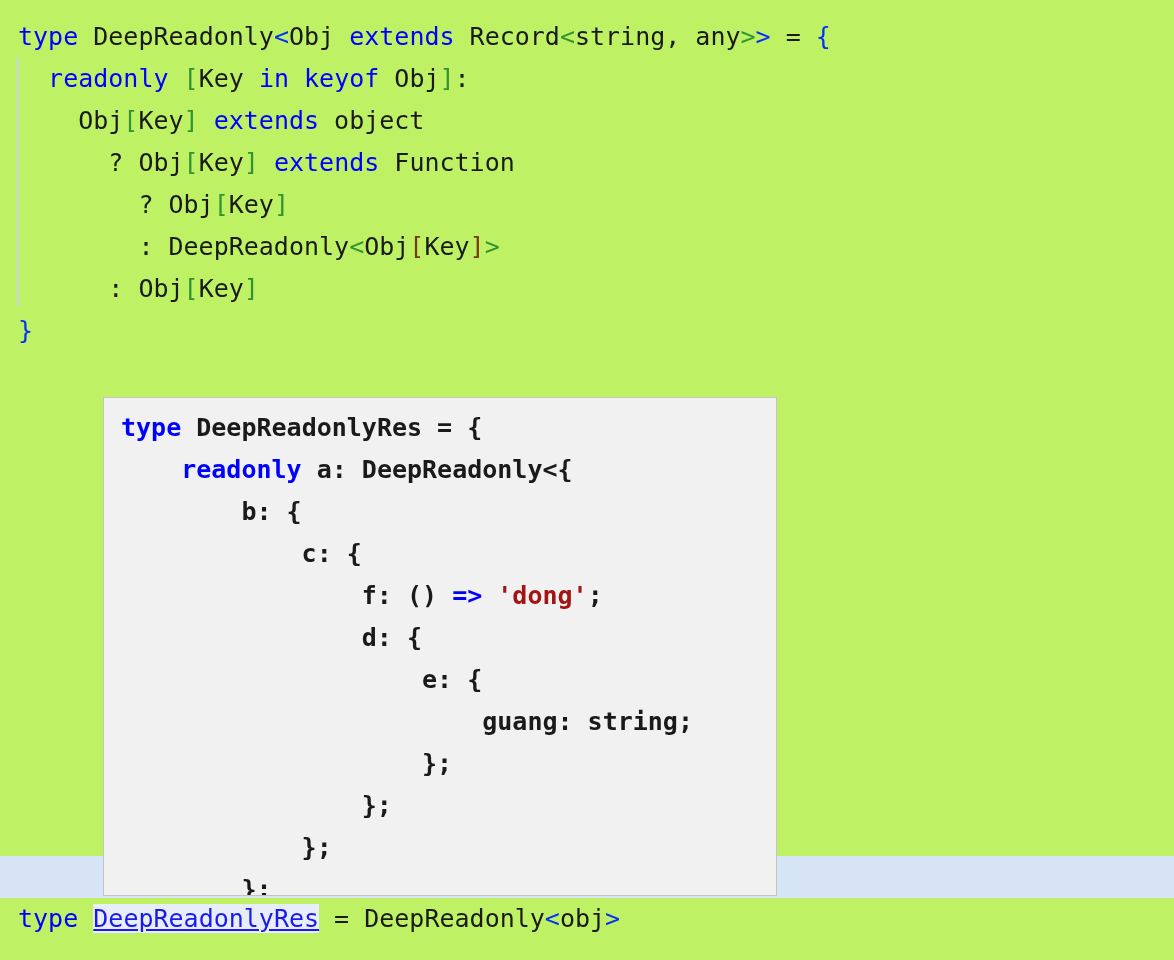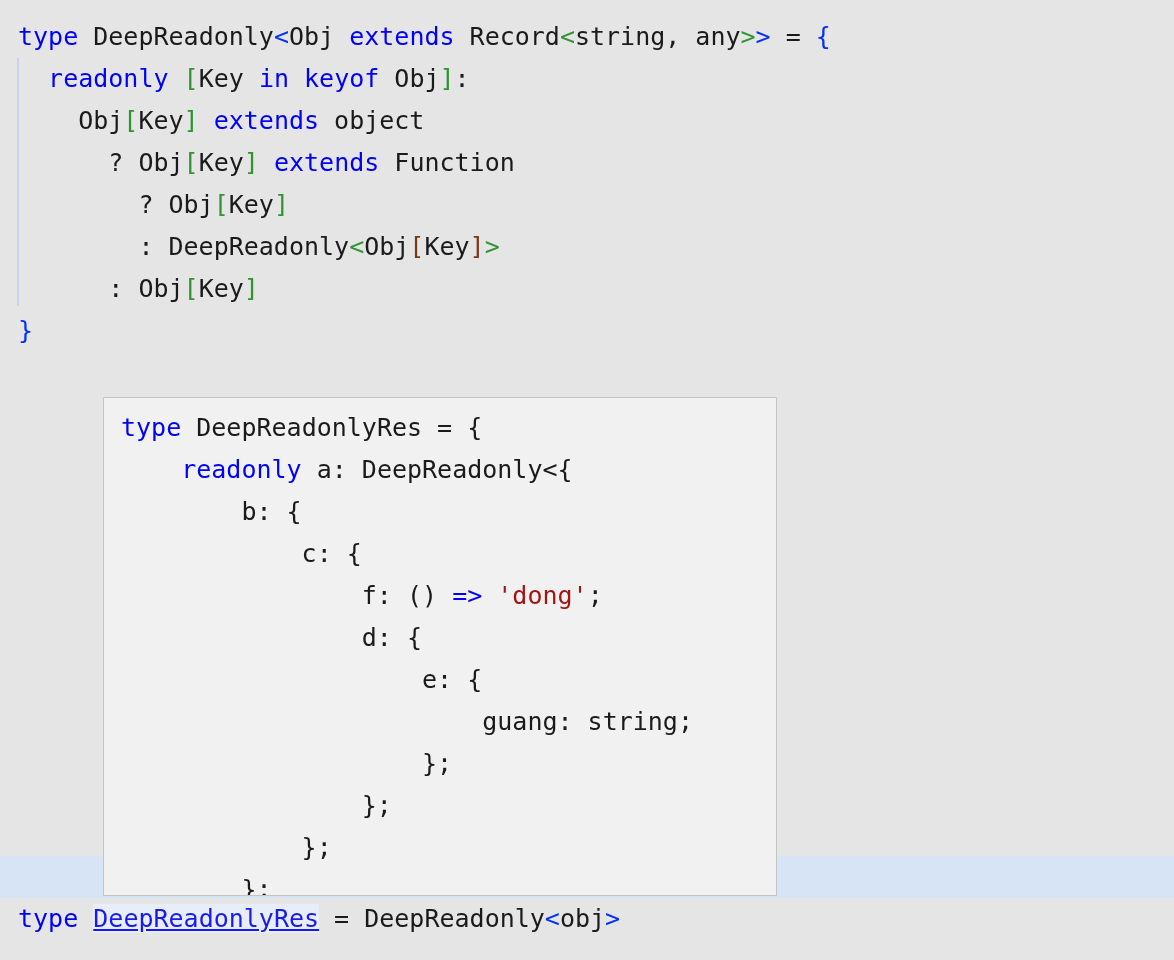--- a/index.html
+++ b/index.html
@@ -14,21 +14,21 @@
     overflow: hidden;
     font-family: "DejaVu Sans Mono", "Liberation Mono", monospace;
   }
 
   
   #editor {
     position: absolute;
     left: 0; top: 0;
     width: 1174px;
     height: 960px;
-    background: #e5e5e5;
+    background: #bef264;
   }
 
   
   #selection-band {
     position: absolute;
     left: 0;
     top: 856px;
     width: 1174px;
     height: 42px;
     background: #d6e4f6;
@@ -100,20 +100,21 @@
   }
   #tooltip-code {
     position: absolute;
     left: 17px;
     top: 9px;
     font-family: "DejaVu Sans Mono", "Liberation Mono", monospace;
     font-size: 25px;
     line-height: 42px;
     white-space: pre;
     color: #1a1a1a;
+    font-weight: bold;
   }
   #tooltip-code .code-line { height: 42px; }
 </style>
 </head>
 <body>
 
 <div id="editor">
 
   <div id="selection-band"></div>
 

